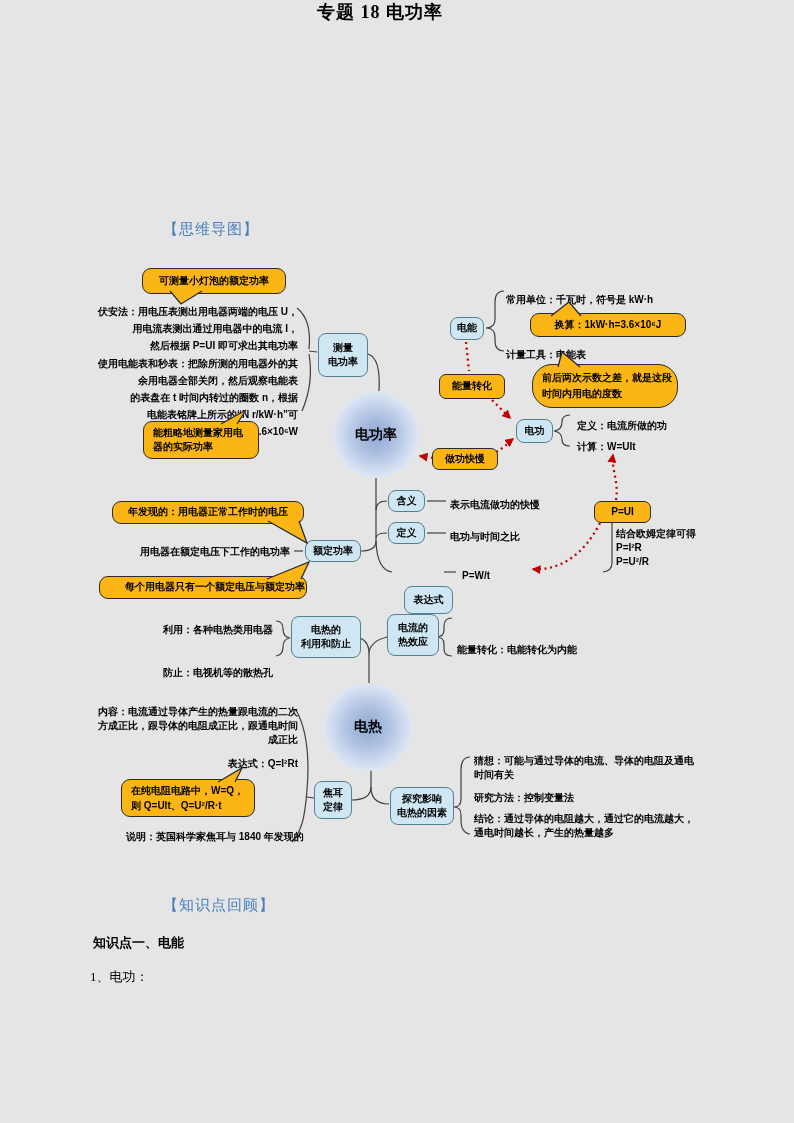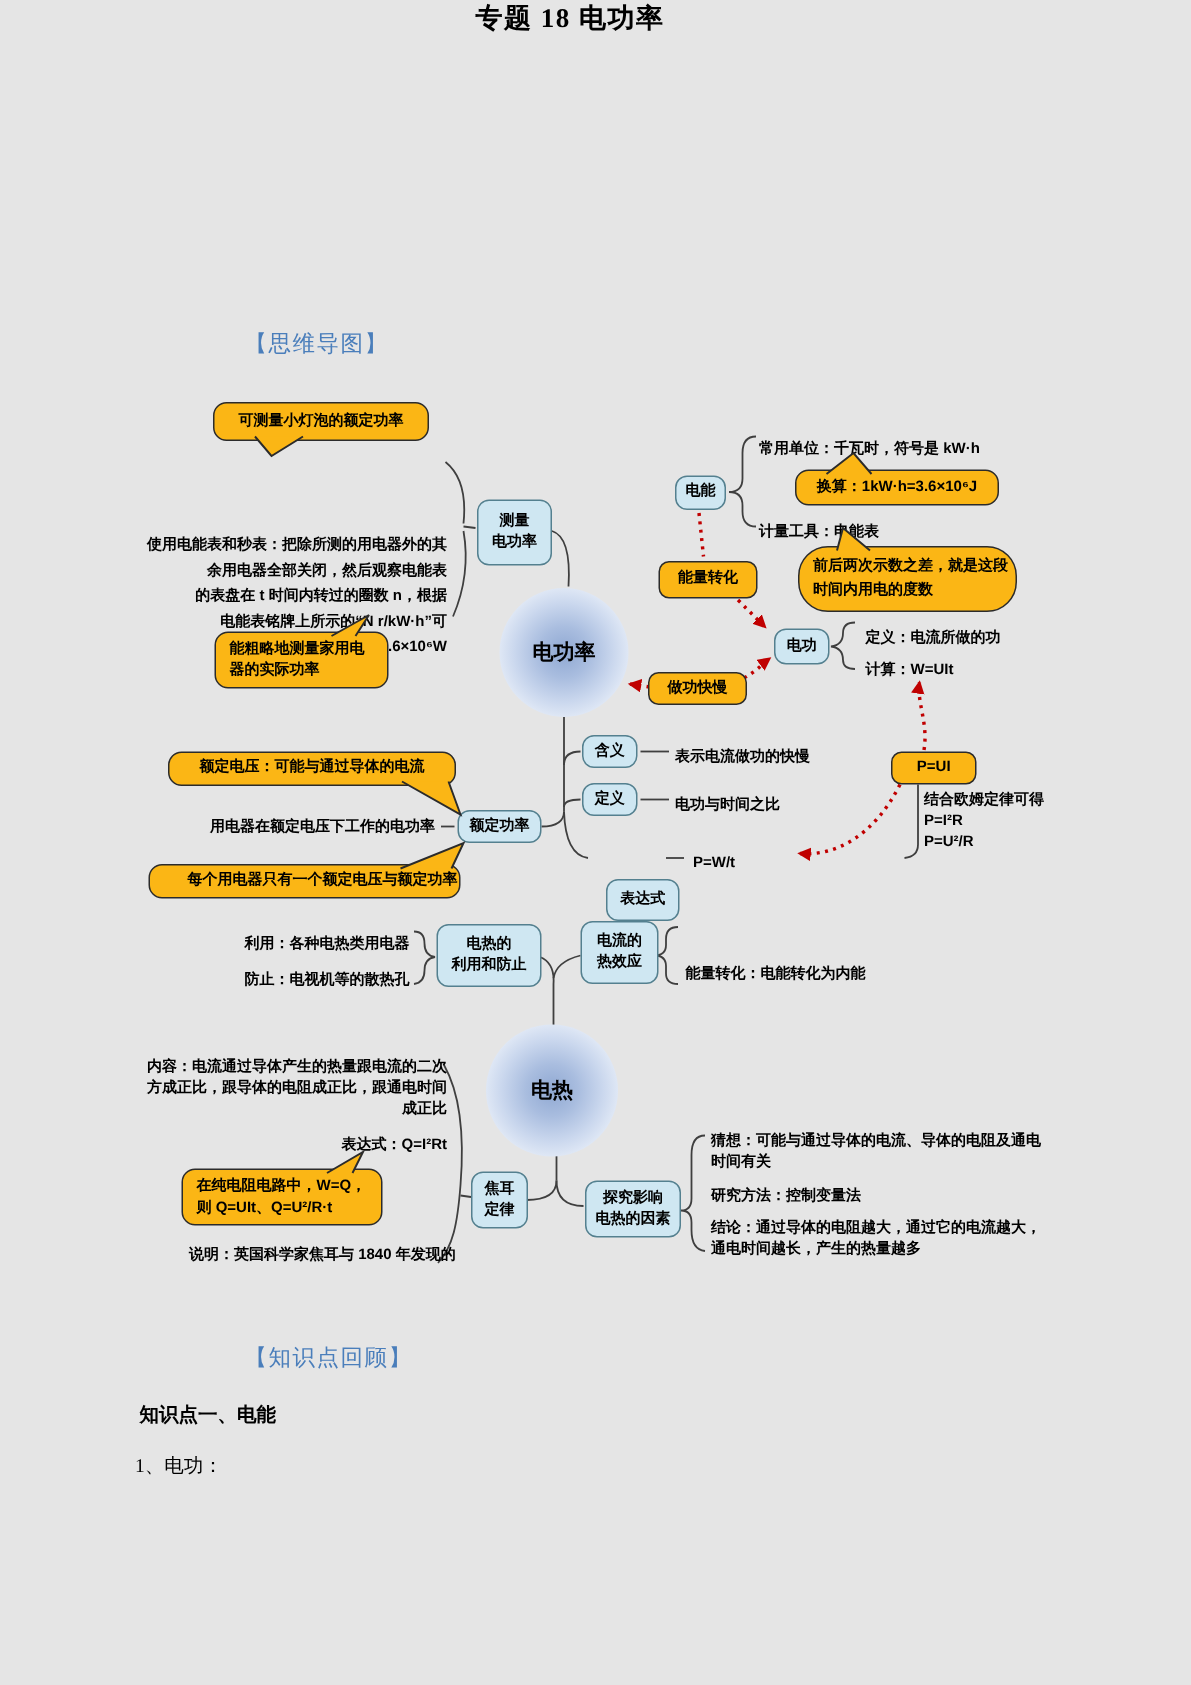--- a/index.html
+++ b/index.html
@@ -73,62 +73,65 @@
       <path d="M496,452 C505,447 509,442 513,439" marker-end="url(#arr)"></path>
       <path d="M616,500 C619,482 611,468 613,455" marker-end="url(#arr)"></path>
       <path d="M600,523 C583,557 557,571 533,569" marker-end="url(#arr)"></path>
     </g>
   </svg>
 
   <div class="abs title z2" style="left:0;top:104;width:760px;text-align:center;">专题 18 电功率</div>
   <div class="abs bluehead z2" style="left:163px;top:220px;">【思维导图】</div>
 
   <div class="callout z2" style="left:142px;top:268px;width:144px;height:26px;">可测量小灯泡的额定功率</div>
+  <div class="mtext tr z2" style="left:93px;top:303px;width:205px;">伏安法：用电压表测出用电器两端的电压 U，
+用电流表测出通过用电器中的电流 I，
+然后根据 P=UI 即可求出其电功率</div>
   <div class="mtext tr z2" style="left:93px;top:355px;width:205px;">使用电能表和秒表：把除所测的用电器外的其
 余用电器全部关闭，然后观察电能表
 的表盘在 t 时间内转过的圈数 n，根据
 电能表铭牌上所示的“N r/kW·h”可
 求得其功率约为 n/Nt×3.6×10⁶W</div>
   <div class="node z2" style="left:318px;top:333px;width:50px;height:44px;">测量
 电功率</div>
   <div class="ellipse z2" style="left:333px;top:392px;width:86px;height:86px;">电功率</div>
   <div class="callout padL z2" style="left:143px;top:421px;width:116px;height:38px;">能粗略地测量家用电
 器的实际功率</div>
 
-  <div class="callout z2" style="left:112px;top:501px;width:192px;height:23px;">额定电压：可能与通过导体的电流</div>
+  <div class="callout z2" style="left:112px;top:501px;width:192px;height:23px;">年发现的：用电器正常工作时的电压</div>
   <div class="mtext z2" style="left:140px;top:543px;">用电器在额定电压下工作的电功率</div>
   <div class="node z2" style="left:305px;top:540px;width:56px;height:22px;">额定功率</div>
   <div class="callout z2" style="left:99px;top:576px;width:208px;height:23px;padding-left:24px;">每个用电器只有一个额定电压与额定功率</div>
 
   <div class="node z2" style="left:388px;top:490px;width:37px;height:22px;">含义</div>
   <div class="mtext z2" style="left:450px;top:496px;">表示电流做功的快慢</div>
   <div class="node z2" style="left:388px;top:522px;width:37px;height:22px;">定义</div>
   <div class="mtext z2" style="left:450px;top:528px;">电功与时间之比</div>
   <div class="node z2" style="left:404px;top:561px;width:49px;height:28px;margin-top:25px;">表达式</div>
   <div class="mtext z2" style="left:462px;top:567px;">P=W/t</div>
 
   <div class="node z2" style="left:450px;top:317px;width:34px;height:23px;">电能</div>
   <div class="mtext z2" style="left:506px;top:291px;">常用单位：千瓦时，符号是 kW·h</div>
-  <div class="callout z2" style="left:530px;top:313px;width:136px;height:24px;">换算：1kW·h=3.6×10⁶J</div>
+  <div class="callout z2" style="left:530px;top:313px;width:156px;height:24px;">换算：1kW·h=3.6×10⁶J</div>
   <div class="mtext z2" style="left:506px;top:346px;">计量工具：电能表</div>
   <div class="ybox z2" style="left:439px;top:374px;width:66px;height:25px;">能量转化</div>
   <div class="callout padL z2" style="left:532px;top:364px;width:146px;height:44px;line-height:16px;border-radius:20px;">前后两次示数之差，就是这段
 时间内用电的度数</div>
 
   <div class="node z2" style="left:516px;top:419px;width:37px;height:24px;">电功</div>
   <div class="mtext z2" style="left:577px;top:417px;">定义：电流所做的功</div>
   <div class="mtext z2" style="left:577px;top:438px;">计算：W=UIt</div>
   <div class="ybox z2" style="left:432px;top:448px;width:66px;height:22px;">做功快慢</div>
   <div class="ybox z2" style="left:594px;top:501px;width:57px;height:22px;">P=UI</div>
   <div class="mtext lh14 z2" style="left:616px;top:527px;">结合欧姆定律可得
 P=I²R
 P=U²/R</div>
 
   <div class="mtext z2" style="left:163px;top:621px;">利用：各种电热类用电器</div>
-  <div class="mtext z2" style="left:163px;top:645px;">防止：电视机等的散热孔</div>
+  <div class="mtext z2" style="left:163px;top:664px;">防止：电视机等的散热孔</div>
   <div class="node z2" style="left:291px;top:616px;width:70px;height:42px;">电热的
 利用和防止</div>
   <div class="node z2" style="left:387px;top:614px;width:52px;height:42px;">电流的
 热效应</div>
   <div class="mtext z2" style="left:457px;top:641px;">能量转化：电能转化为内能</div>
   <div class="ellipse z2" style="left:324px;top:683px;width:88px;height:88px;">电热</div>
 
   <div class="mtext tr lh14 z2" style="left:92px;top:705px;width:206px;">内容：电流通过导体产生的热量跟电流的二次
 方成正比，跟导体的电阻成正比，跟通电时间
 成正比</div>

